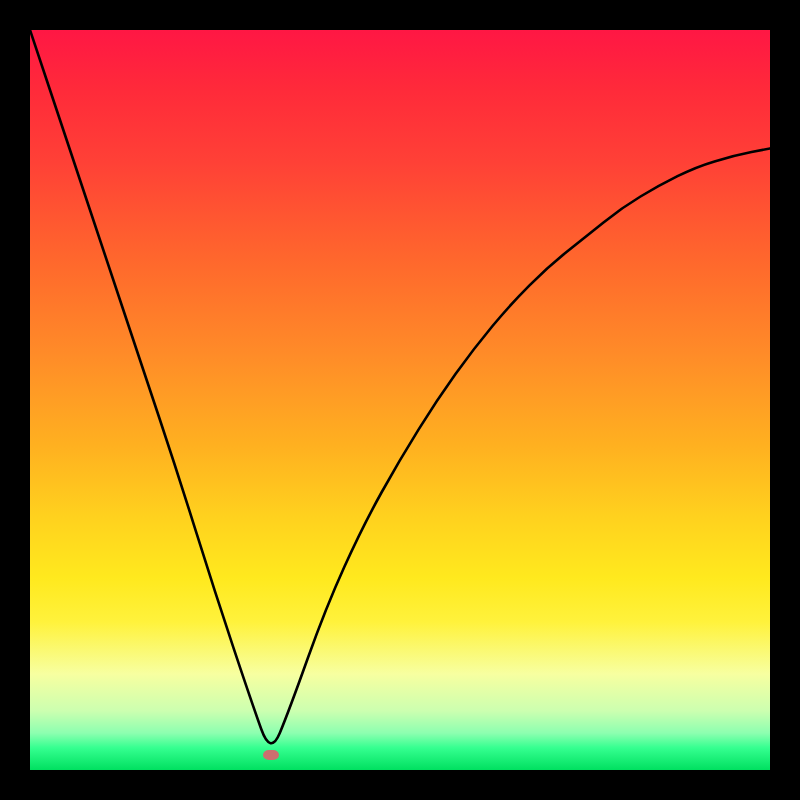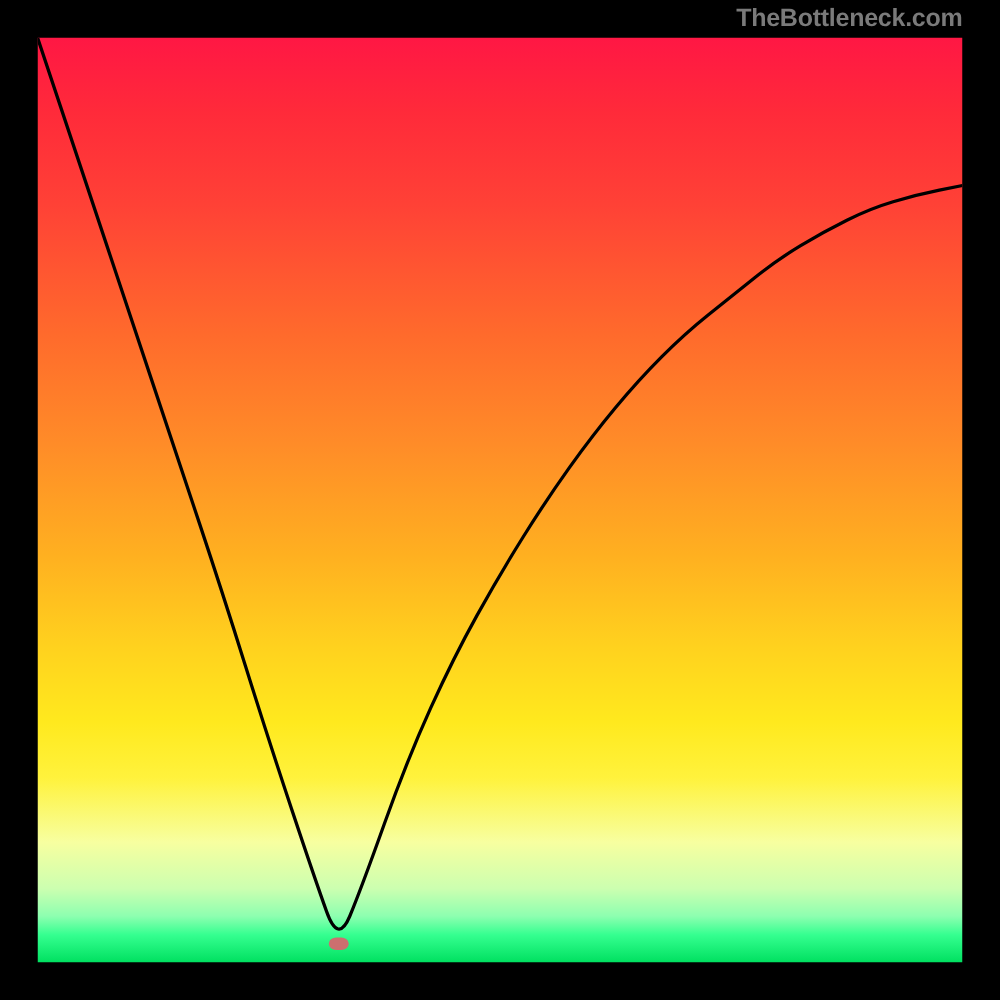--- a/index.html
+++ b/index.html
@@ -71,21 +71,20 @@
     height: 10px;
     background: #cc6f6f;
     border-radius: 6px / 5px;
     transform: translate(-50%, -50%);
   }
 </style>
 </head>
 <body>
 
 <div class="frame">
-  <div class="watermark">TheBottleneck.com</div>
 
   <div class="plot">
     <div class="gradient-bg"></div>
 
     <svg class="curve" viewBox="0 0 740 740" preserveAspectRatio="none">
       <path fill="none" stroke="#000" stroke-width="2.6" stroke-linecap="round" stroke-linejoin="round" d="M 0.0 0.0 Q 0.0 0.0 18.5 55.5 Q 37.0 111.0 55.5 166.5 Q 74.0 222.0 92.5 277.5 Q 111.0 333.0 129.5 388.5 Q 148.0 444.0 166.5 503.2 Q 185.0 562.4 203.5 617.9 Q 222.0 673.4 231.3 699.3 Q 240.5 725.2 249.8 703.0 Q 259.0 680.8 277.5 629.0 Q 296.0 577.2 314.5 536.5 Q 333.0 495.8 351.5 462.5 Q 370.0 429.2 388.5 399.6 Q 407.0 370.0 425.5 344.1 Q 444.0 318.2 462.5 296.0 Q 481.0 273.8 499.5 255.3 Q 518.0 236.8 536.5 222.0 Q 555.0 207.2 573.5 192.4 Q 592.0 177.6 610.5 166.5 Q 629.0 155.4 647.5 146.2 Q 666.0 136.9 684.5 131.4 Q 703.0 125.8 721.5 122.1 T 740.0 118.4"></path>
     </svg>
 
     <div class="marker" style="left: 240.5px; top: 725.2px; background: rgb(204, 111, 111);"></div>
   </div>

